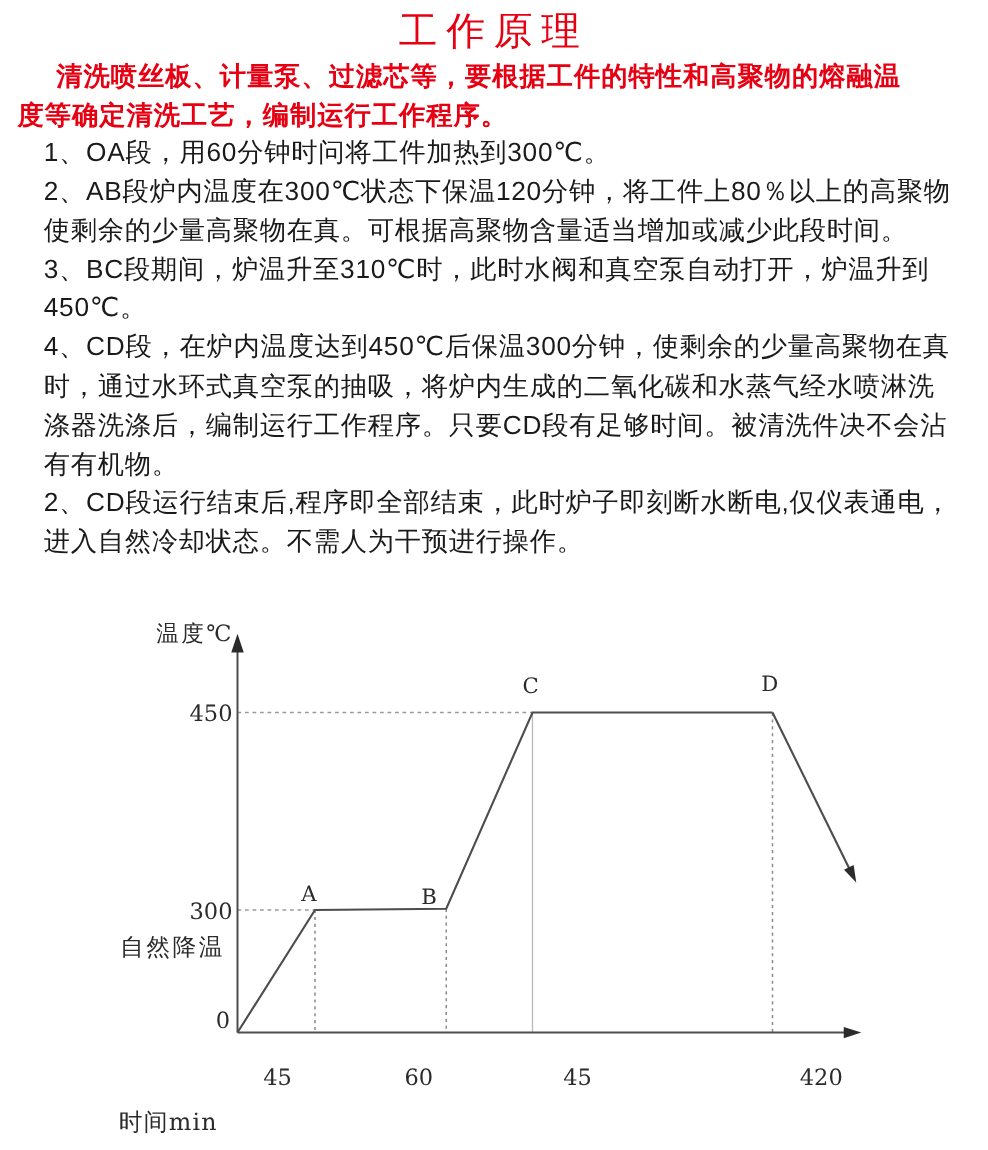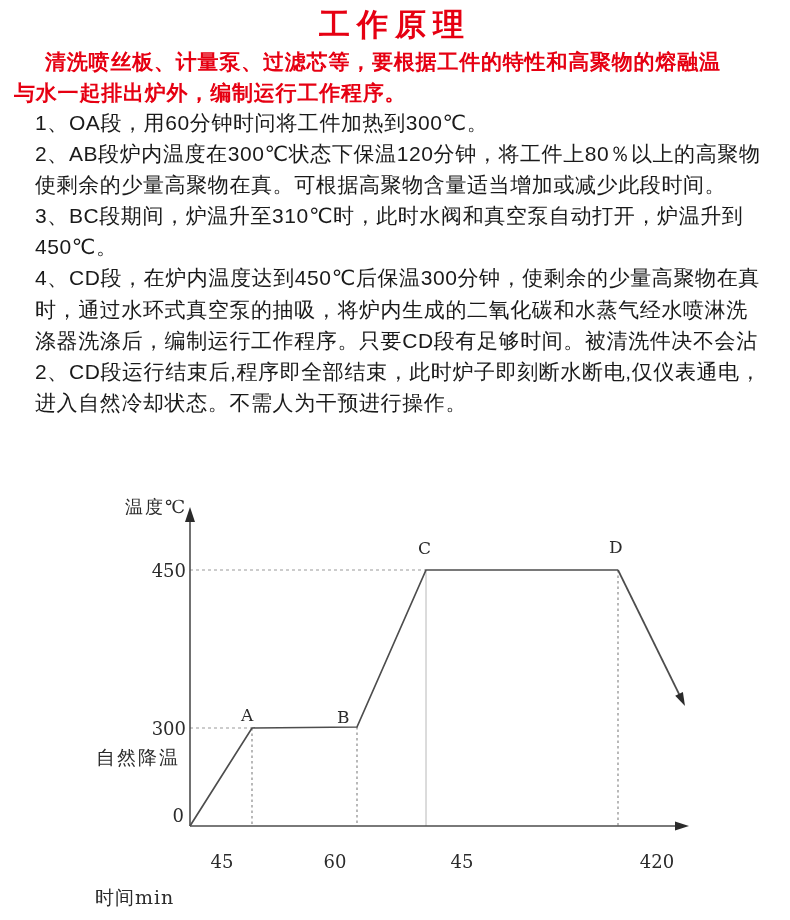--- a/index.html
+++ b/index.html
@@ -7,21 +7,21 @@
     position:relative;
     width:790px;height:920px;
     background:#ffffff;
     overflow:hidden;
     font-family:"Liberation Sans","DejaVu Sans",sans-serif;
     color:#1a1a1a;
   }
   .title{
     position:absolute;top:4px;left:0;width:100%;
     text-align:center;
-    font-size:31px;font-weight:bold;
+    font-size:31px;font-weight:normal;
     letter-spacing:7px;
     color:#e60012;
   }
   .intro{
     position:absolute;top:46px;left:14px;right:8px;
     color:#e60012;font-weight:bold;
     font-size:21px;line-height:31px;
     letter-spacing:0.8px;
   }
   .intro .ln.first{ text-indent:31px; }
@@ -48,32 +48,33 @@
 </style>
 </head>
 <body>
 
 <div class="page">
 
   <div class="title">工作原理</div>
 
   <div class="intro">
     <div class="ln first">清洗喷丝板、计量泵、过滤芯等，要根据工件的特性和高聚物的熔融温</div>
-    <div class="ln">与水一起排出炉外，编制运行工作程序。</div>
+    <div class="ln">度等确定清洗工艺，编制运行工作程序。</div>
   </div>
 
   <div class="bodytext">
     <div class="ln">1、OA段，用60分钟时问将工件加热到300℃。</div>
     <div class="ln">2、AB段炉内温度在300℃状态下保温120分钟，将工件上80％以上的高聚物</div>
     <div class="ln">使剩余的少量高聚物在真。可根据高聚物含量适当增加或减少此段时间。</div>
     <div class="ln">3、BC段期间，炉温升至310℃时，此时水阀和真空泵自动打开，炉温升到</div>
     <div class="ln">450℃。</div>
     <div class="ln">4、CD段，在炉内温度达到450℃后保温300分钟，使剩余的少量高聚物在真</div>
     <div class="ln">时，通过水环式真空泵的抽吸，将炉内生成的二氧化碳和水蒸气经水喷淋洗</div>
     <div class="ln">涤器洗涤后，编制运行工作程序。只要CD段有足够时间。被清洗件决不会沾</div>
+    <div class="ln">有有机物。</div>
     <div class="ln">2、CD段运行结束后,程序即全部结束，此时炉子即刻断水断电,仅仪表通电，</div>
     <div class="ln">进入自然冷却状态。不需人为干预进行操作。</div>
   </div>
 
   <svg class="chart" width="790" height="430" viewBox="0 0 790 430">
 
     <line class="dash" x1="190" y1="80" x2="426" y2="80"></line>
     <line class="dash" x1="190" y1="238" x2="252" y2="238"></line>
     <line class="vdash" x1="252" y1="238" x2="252" y2="336"></line>
     <line class="vdash" x1="357" y1="237" x2="357" y2="336"></line>

